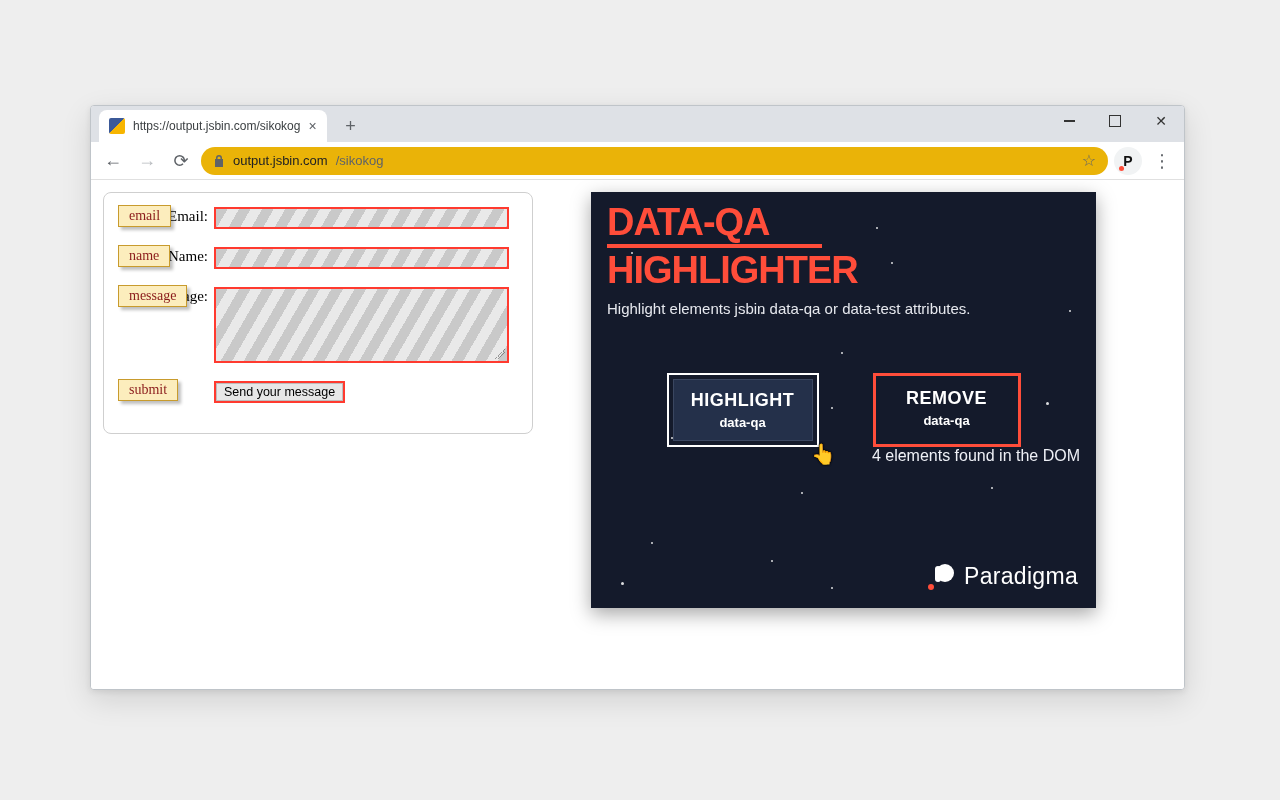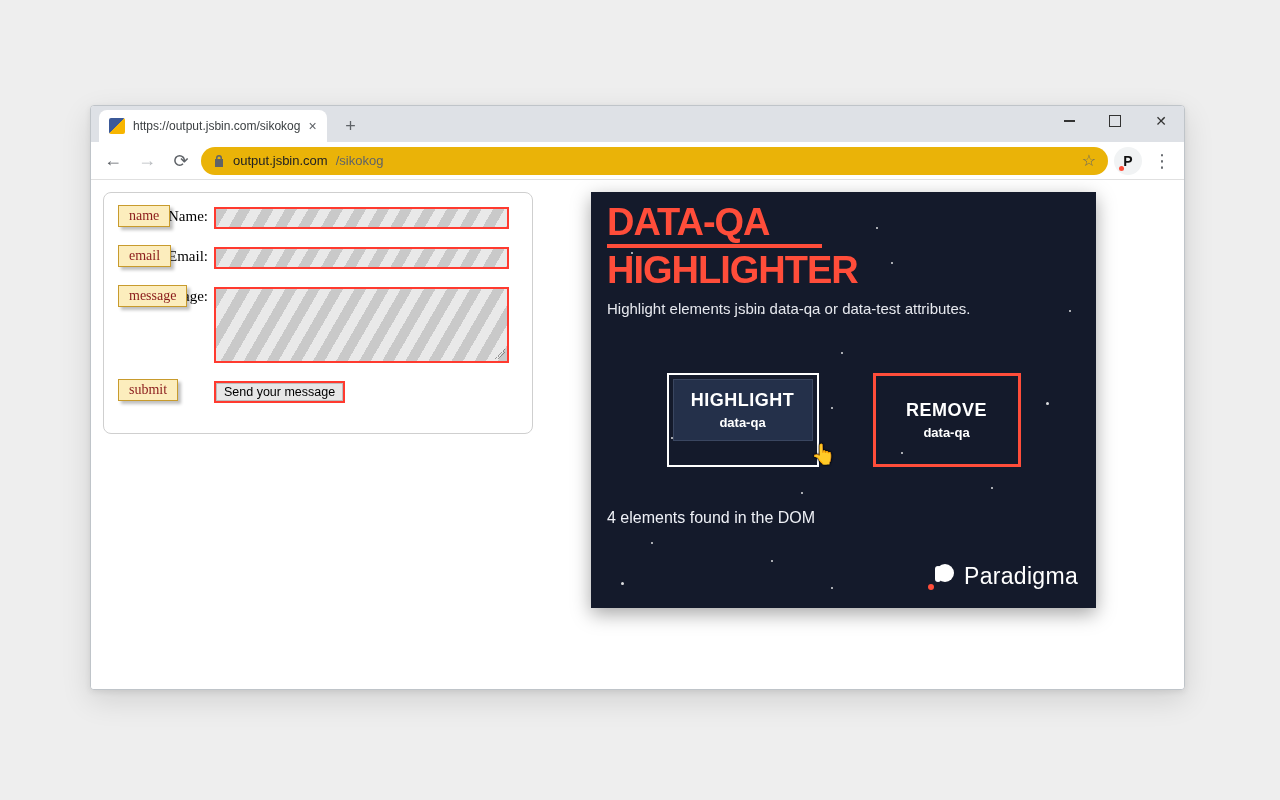--- a/index.html
+++ b/index.html
@@ -251,29 +251,28 @@
     color:#fff;
     text-align:center;
     padding:10px 6px 10px 6px;
     cursor:pointer;
   }
   .ext-btn-rm{
     width:148px;
     border:3px solid #ff4d3a;
     color:#fff;
     text-align:center;
-    padding:24px 6px;
+    padding:12px 6px;
     cursor:pointer;
   }
   .ext-btn-title { font-size:18px; font-weight:700; letter-spacing:0.5px;}
   .ext-btn-sub   { font-size:13px; font-weight:700; margin-top:4px;}
 
   .ext-status{
-    margin-top: 42px;
-    text-align:left;
+    text-align:right;
     font-size: 16px;
     color:#eef0f6;
   }
 
   .brand {
     position:absolute;
     right: 18px; bottom: 18px;
     display:flex; align-items:center; gap:10px;
     font-family: "Segoe UI", Arial, sans-serif;
   }
@@ -338,30 +337,30 @@
     </div>
     <div class="kebab">⋮</div>
   </div>
 
   <div class="viewport">
 
     <div class="form-panel">
 
       <div class="form-row">
         <div class="row-labelwrap">
+          <span class="qa-tag">email</span>
+          <span class="row-label">Email:</span>
+        </div>
+        <div class="field-input hatched"></div>
+      </div>
+
+      <div class="form-row">
+        <div class="row-labelwrap">
           <span class="qa-tag">name</span>
           <span class="row-label">Name:</span>
-        </div>
-        <div class="field-input hatched"></div>
-      </div>
-
-      <div class="form-row">
-        <div class="row-labelwrap">
-          <span class="qa-tag">email</span>
-          <span class="row-label">Email:</span>
         </div>
         <div class="field-input hatched"></div>
       </div>
 
       <div class="form-row">
         <div class="row-labelwrap">
           <span class="qa-tag">message</span>
           <span class="row-label">Message:</span>
         </div>
         <div class="field-textarea hatched"></div>

